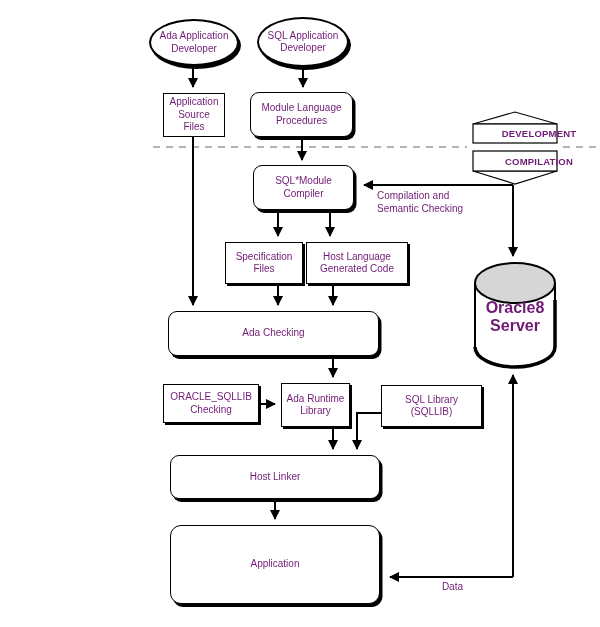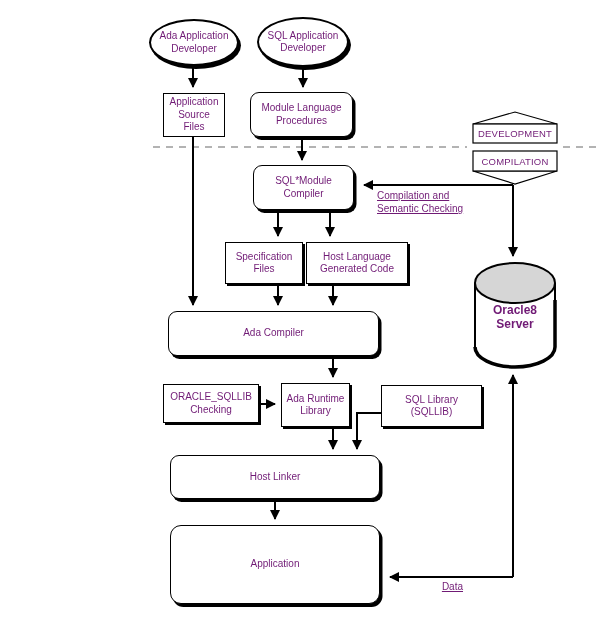--- a/index.html
+++ b/index.html
@@ -12,29 +12,29 @@
     position:absolute;box-sizing:border-box;background:#fff;border:1.6px solid #000;
     display:flex;align-items:center;justify-content:center;text-align:center;
     font-size:10px;line-height:1.25;white-space:pre-line;z-index:2;
   }
   .ellipse{border-radius:50%;border-width:2.5px;box-shadow:2px 3px 0 #000;}
   .round{border-radius:9px;}
   .round-lg{border-radius:11px;}
   .shadow{box-shadow:2.5px 3px 0 #000;}
   .soft-shadow{box-shadow:2px 2px 0 #000;}
   .free-label{
-    position:absolute;z-index:2;font-size:10px;line-height:1.3;white-space:pre-line;text-decoration:underline;
+    position:absolute;z-index:2;font-size:10px;line-height:1.3;white-space:pre-line;
   }
   .banner-label{
     position:absolute;z-index:2;display:flex;align-items:center;justify-content:center;
-    font-size:9.5px;font-weight:normal;letter-spacing:.2px;
+    font-size:9.5px;font-weight:bold;letter-spacing:.2px;padding-left:24px;
   }
   .cyl-label{
     position:absolute;z-index:2;display:flex;align-items:center;justify-content:center;
-    text-align:center;font-size:12px;font-weight:bold;white-space:pre-line;
+    text-align:center;font-size:16px;font-weight:bold;white-space:pre-line;
   }
 </style>
 </head>
 <body>
 
 <div id="stage">
 
   <svg id="wires" viewBox="0 0 600 627" xmlns="http://www.w3.org/2000/svg">
     <defs>
       <marker id="ah" viewBox="0 0 10 10" refX="9" refY="5" markerWidth="5" markerHeight="5" orient="auto">
@@ -95,21 +95,21 @@
 
   <div class="node round shadow" style="left:250px;top:92px;width:103px;height:45px;">Module Language
 Procedures</div>
 
   <div class="node soft-shadow" style="left:225px;top:242px;width:78px;height:42px;">Specification
 Files</div>
 
   <div class="node soft-shadow" style="left:306px;top:242px;width:102px;height:42px;">Host Language
 Generated Code</div>
 
-  <div class="node round shadow" style="left:168px;top:311px;width:211px;height:45px;">Ada Compiler</div>
+  <div class="node round shadow" style="left:168px;top:311px;width:211px;height:45px;">Ada Checking</div>
 
   <div class="node soft-shadow" style="left:163px;top:384px;width:96px;height:39px;">ORACLE_SQLLIB
 Checking</div>
 
   <div class="node soft-shadow" style="left:281px;top:383px;width:69px;height:44px;">Ada Runtime
 Library</div>
 
   <div class="node soft-shadow" style="left:381px;top:385px;width:101px;height:42px;">SQL Library
 (SQLLIB)</div>
 

